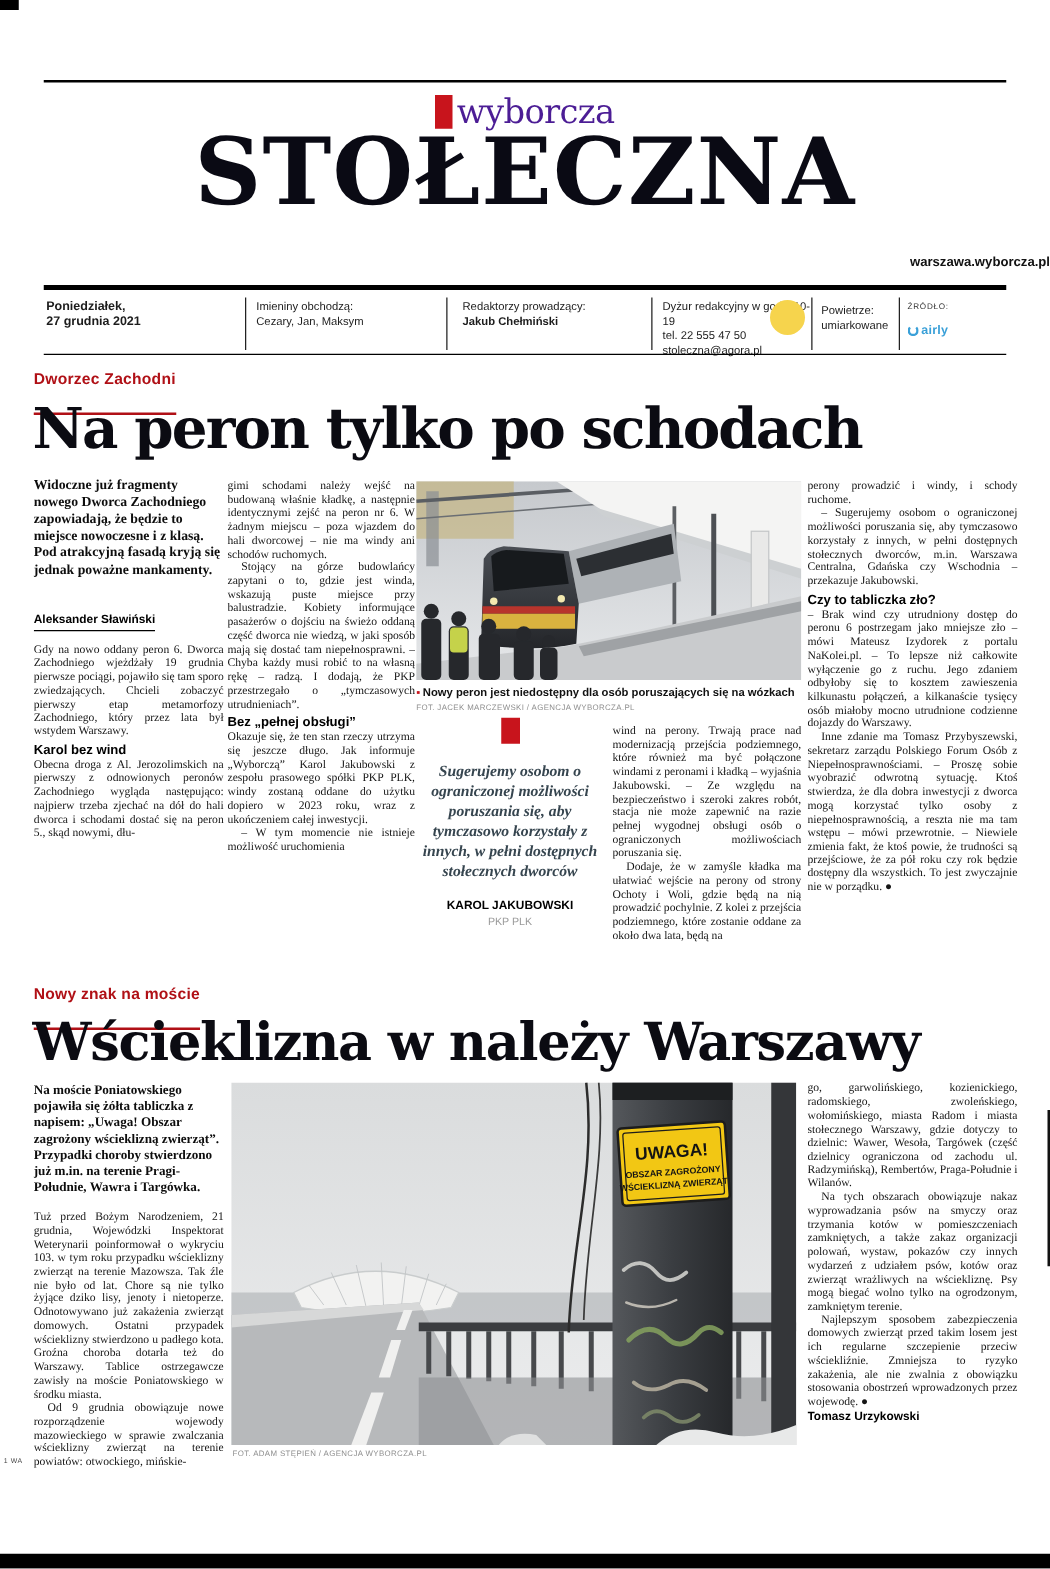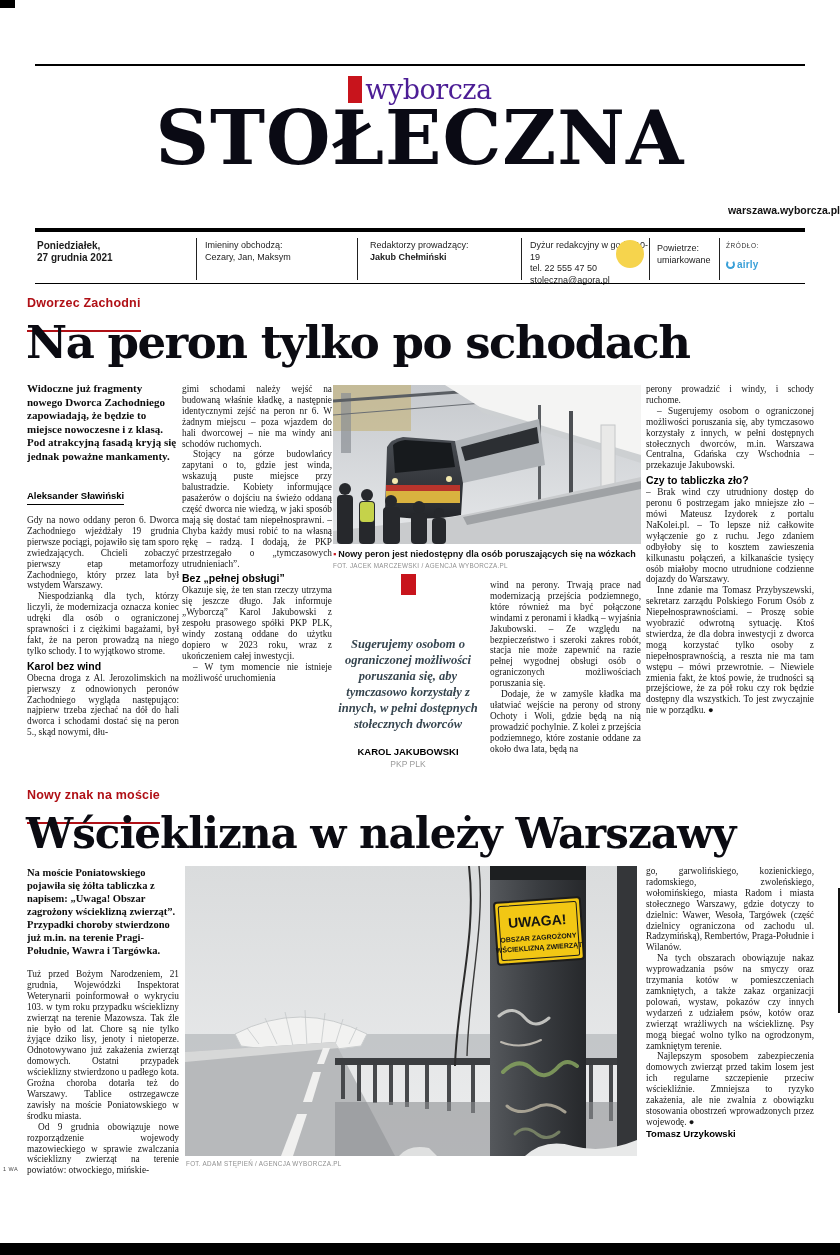--- a/index.html
+++ b/index.html
@@ -72,21 +72,21 @@
   .photo1 { left:333px; top:385px; width:308px; height:159px; }
   .cap1 { left:333px; top:549px; width:310px; font-family:"Liberation Sans", sans-serif;
           font-size:9px; line-height:11px; font-weight:700; color:#111; text-align:left; }
   .cap-bullet { color:var(--accent_red); margin-right:2px; }
   .credit { font-family:"Liberation Sans", sans-serif; font-weight:400; font-size:6.3px;
             color:#8f8f8f; letter-spacing:0.3px; }
 
   .quote-box { left:333px; top:574px; width:150px; height:226px; text-align:center; overflow:hidden; }
   .quote-sq { width:15px; height:21px; background:var(--accent_red); display:inline-block; margin-bottom:9px; }
   .quote-t { font-family:"Liberation Serif", serif; font-style:italic; font-weight:700;
-             font-size:12.5px; line-height:16px; color:var(--quote_color);margin-top:28px; }
+             font-size:12.5px; line-height:16px; color:var(--quote_color); }
   .quote-a { margin-top:14px; font-family:"Liberation Sans", sans-serif; font-weight:700;
              font-size:9.5px; color:#000; }
   .quote-r { font-family:"Liberation Sans", sans-serif; font-size:8.5px; color:#9a9a9a; margin-top:2px; }
 
   
   .a2c1 { left:27px;  top:866px; width:152px; height:348px; }
   .a2c1 .lede { margin-bottom:12px; font-size:10.5px; line-height:13px; }
   .a2c5 { left:646px; top:866px; width:168px; height:348px; }
   .photo2 { left:185px; top:866px; width:452px; height:290px; }
   .credit2 { left:186px; top:1160px; }
@@ -157,21 +157,20 @@
   <div class="abs kicker k1">
     <span class="kicker-u">Dworzec Zachodni</span>
   </div>
   <div class="abs headline h1a">Na peron tylko po schodach</div>
 
   <div class="col a1c1">
     <p class="lede">Widoczne już fragmenty nowego Dworca Zachodniego zapowiadają, że będzie to miejsce nowoczesne i z klasą. Pod atrakcyjną fasadą kryją się jednak poważne mankamenty.</p>
     <div class="byline">Aleksander Sławiński</div>
     <div class="body-t">
       <p>Gdy na nowo oddany peron 6. Dworca Zachodniego wjeżdżały 19 grudnia pierwsze pociągi, pojawiło się tam sporo zwiedzających. Chcieli zobaczyć pierwszy etap metamorfozy Zachodniego, który przez lata był wstydem Warszawy.</p>
-      <p class="ind">Niespodzianką dla tych, którzy liczyli, że modernizacja oznacza koniec udręki dla osób o ograniczonej sprawności i z ciężkimi bagażami, był fakt, że na peron prowadzą na niego tylko schody. I to wyjątkowo strome.</p>
       <p class="subhead">Karol bez wind</p>
       <p>Obecna droga z Al. Jerozolimskich na pierwszy z odnowionych peronów Zachodniego wygląda następująco: najpierw trzeba zjechać na dół do hali dworca i schodami dostać się na peron 5., skąd nowymi, dłu-</p>
     </div>
   </div>
 
   <div class="col a1c2 body-t">
     <p>gimi schodami należy wejść na budowaną właśnie kładkę, a następnie identycznymi zejść na peron nr 6. W żadnym miejscu – poza wjazdem do hali dworcowej – nie ma windy ani schodów ruchomych.</p>
     <p class="ind">Stojący na górze budowlańcy zapytani o to, gdzie jest winda, wskazują puste miejsce przy balustradzie. Kobiety informujące pasażerów o dojściu na świeżo oddaną część dworca nie wiedzą, w jaki sposób mają się dostać tam niepełnosprawni. – Chyba każdy musi robić to na własną rękę – radzą. I dodają, że PKP przestrzegało o „tymczasowych utrudnieniach”.</p>
     <p class="subhead">Bez „pełnej obsługi”</p>
     <p>Okazuje się, że ten stan rzeczy utrzyma się jeszcze długo. Jak informuje „Wyborczą” Karol Jakubowski z zespołu prasowego spółki PKP PLK, windy zostaną oddane do użytku dopiero w 2023 roku, wraz z ukończeniem całej inwestycji.</p>

